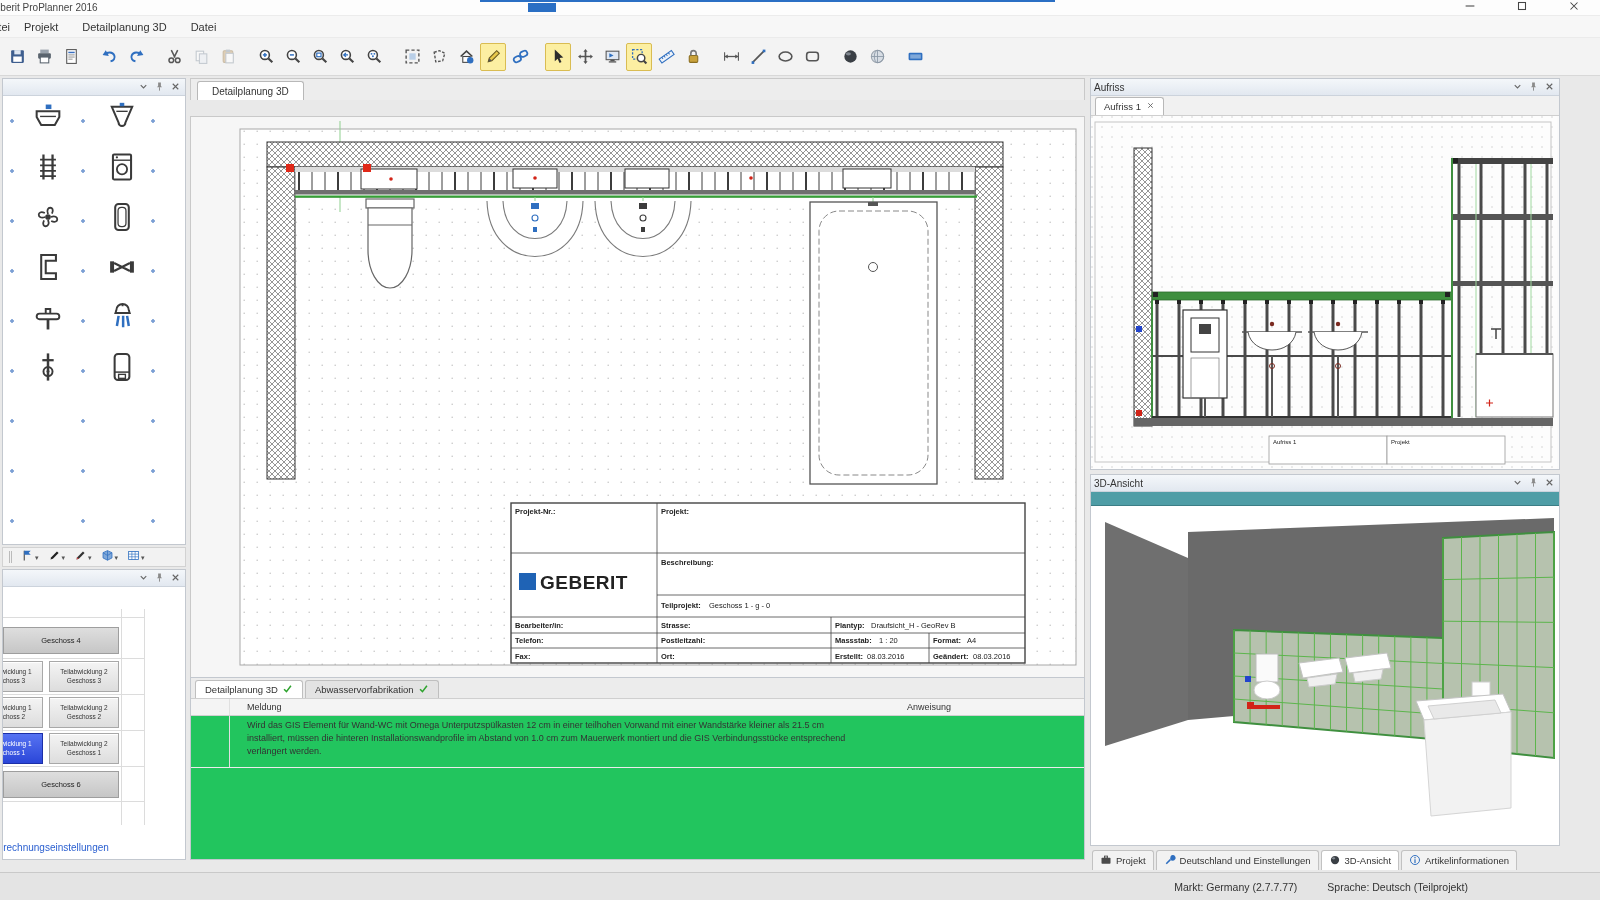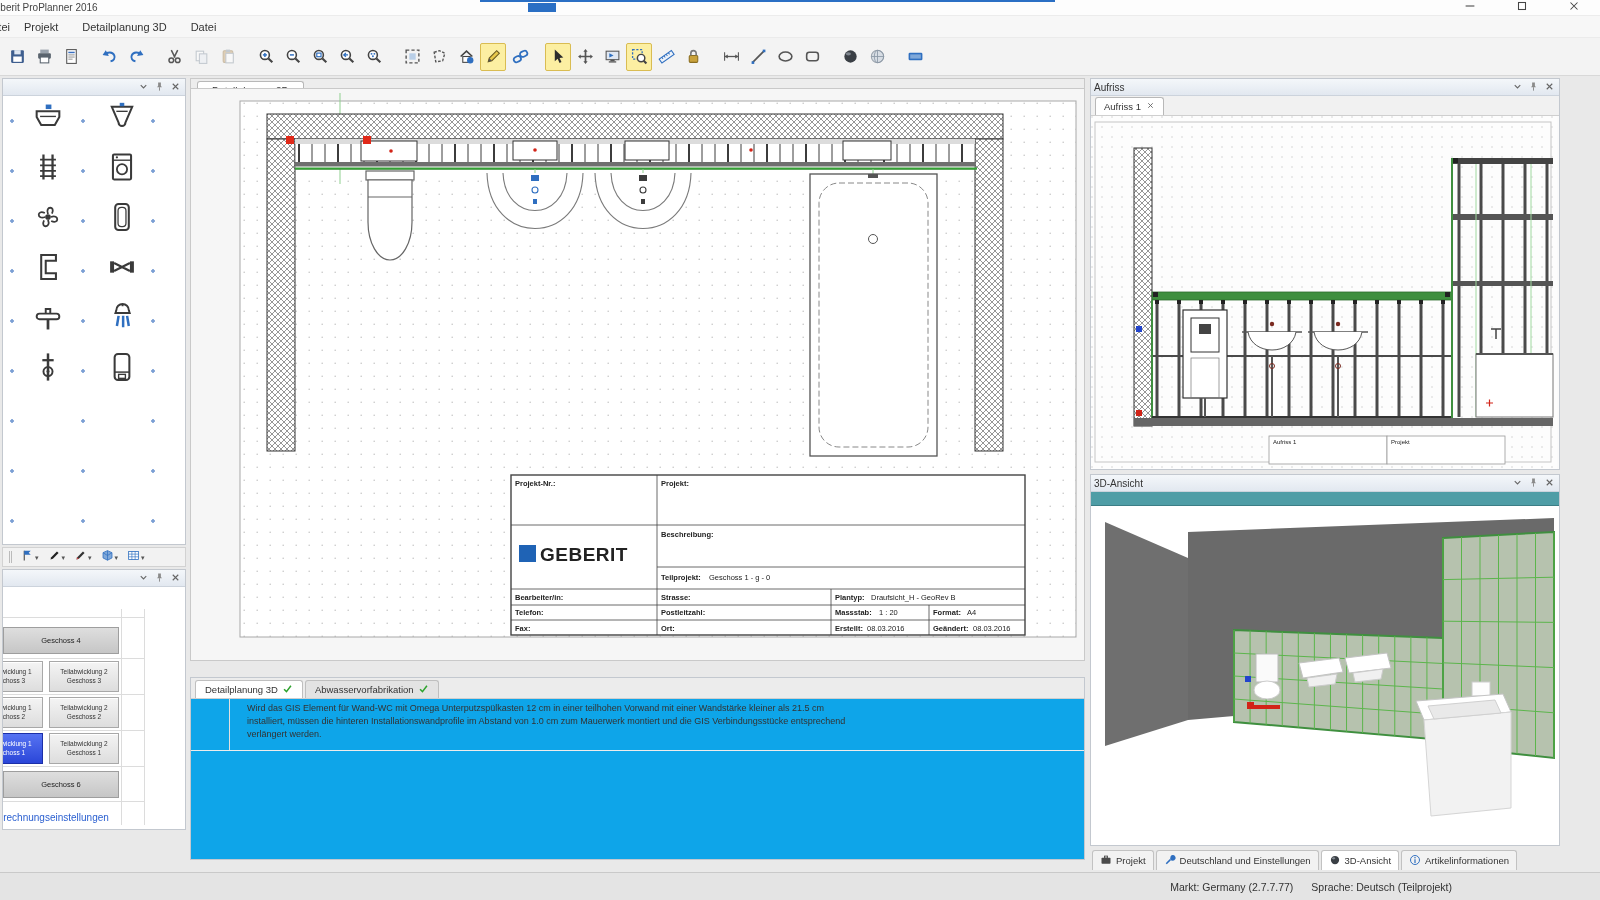--- a/index.html
+++ b/index.html
@@ -20,21 +20,21 @@
   .menu-item.clip{width:12px;padding:3px 2px;overflow:hidden;direction:rtl}
 
   .toolbar{position:absolute;left:0;top:38px;width:1600px;height:38px;background:#f3f3f3;border-bottom:1px solid #d8d8d8;display:flex;align-items:center;padding-left:4px}
   .tbtn{width:26px;height:28px;border:1px solid transparent;border-radius:2px;background:transparent;display:flex;align-items:center;justify-content:center;margin-right:1px;flex:none}
   .tbtn.gap{margin-left:11px}
   .tbtn.active{background:#fbedA0;background:#fcefa2;border-color:#d9bc52}
   .tbtn.disabled{opacity:.45}
   .tbtn svg{display:block}
 
   
-  .panel{position:absolute;background:#0ea5e9;border:1px solid #c3c8cf}
+  .panel{position:absolute;background:#22c55e;border:1px solid #c3c8cf}
   .phead{height:17px;background:linear-gradient(#f4f7fa,#e2e8f0);border-bottom:1px solid #ccd3dc;display:flex;align-items:center;font-size:10px;color:#333;padding:0 3px}
   .phead .ptitle{flex:1;white-space:nowrap;overflow:hidden}
   .pbtns{display:flex;gap:2px}
   .pbtn{width:14px;height:13px;display:flex;align-items:center;justify-content:center}
 
   
   .palette-body{position:relative;height:calc(100% - 17px);background:#fff;
     background-image:
       radial-gradient(circle at 9px 25px,#7b9fd4 1.5px,transparent 2px),
       radial-gradient(circle at 80px 25px,#7b9fd4 1.5px,transparent 2px),
@@ -53,21 +53,21 @@
   .struct-body{position:relative;height:calc(100% - 17px);background:#fff;overflow:hidden}
   .gline{position:absolute;background:#dcdcdc}
   .sbar{position:absolute;left:0;width:116px;height:27px;background:linear-gradient(#dedede,#c6c6c6);border:1px solid #9e9e9e;display:flex;align-items:center;justify-content:center;font-size:7.5px;color:#222}
   .scell{position:absolute;width:70px;height:31px;background:linear-gradient(#f4f4f4,#dddddd);border:1px solid #a8a8a8;box-shadow:inset 0 1px 0 #fff;display:flex;flex-direction:column;align-items:center;justify-content:center;font-size:6.5px;line-height:1.3;color:#333;text-align:center;overflow:hidden}
   .scell.sel{background:linear-gradient(#5673f2,#2b46d8);border-color:#1c2fa8;color:#fff;box-shadow:none}
   .settings-link{position:absolute;left:-12px;bottom:6px;font-size:10px;color:#2a5fd0;white-space:nowrap}
 
   
   .doc-tabrow{position:absolute;left:190px;top:78px;width:895px;height:22px;background:#ededed;border:1px solid #c9c9c9;border-bottom:none;display:flex;align-items:flex-end;padding-left:6px}
   .doc-tab{height:19px;background:#fff;border:1px solid #b8b8b8;border-bottom:none;border-radius:3px 3px 0 0;font-size:10px;color:#333;display:flex;align-items:center;padding:0 14px}
-  .canvas-wrap{position:absolute;left:190px;top:88px;width:895px;height:573px;background:#ffffff;border:1px solid #c9c9c9;overflow:hidden}
+  .canvas-wrap{position:absolute;left:190px;top:116px;width:895px;height:573px;background:#ffffff;border:1px solid #c9c9c9;overflow:hidden}
 
   
   .msg-panel{left:190px;top:677px;width:895px;height:183px}
   .msg-tabs{height:21px;background:#ececec;border-bottom:1px solid #cfcfcf;display:flex;align-items:flex-end;padding-left:4px;gap:2px}
   .msg-tab{height:18px;display:flex;align-items:center;gap:4px;padding:0 9px;font-size:9.5px;color:#333;background:#e3e3e3;border:1px solid #bfbfbf;border-bottom:none;border-radius:3px 3px 0 0}
   .msg-tab.active{background:#fff}
   .msg-colhead{height:17px;background:#f4f4f4;border-bottom:1px solid #d0d0d0;position:relative;font-size:9px;color:#333}
   .msg-colhead .c1{position:absolute;left:56px;top:3px}
   .msg-colhead .c2{position:absolute;left:716px;top:3px}
   .msg-gutter-line{position:absolute;left:38px;top:0;bottom:0;width:1px;background:#e0e0e0}
@@ -80,21 +80,21 @@
   .auf-canvas{position:relative;height:calc(100% - 37px);background:#fbfbfb;overflow:hidden}
   .teal-strip{height:14px;background:#4f9da6;border-bottom:1px solid #3c7e86}
   .v3d-canvas{position:relative;height:calc(100% - 31px);background:#fff;overflow:hidden}
 
   .rtabs{position:absolute;left:1090px;top:846px;width:470px;height:24px;background:#e9e9e9;display:flex;align-items:flex-end;gap:2px;padding:0 2px}
   .rtab{height:20px;display:flex;align-items:center;gap:4px;padding:0 7px;font-size:9.5px;color:#333;background:#f2f2f2;border:1px solid #c2c2c2;border-bottom:none;border-radius:3px 3px 0 0;white-space:nowrap}
   .rtab.active{background:#fff}
 
   
   .statusbar{position:absolute;left:0;top:872px;width:1600px;height:28px;background:#e4e4e4;border-top:1px solid #c9c9c9;font-size:10.5px;color:#333;display:flex;align-items:center}
-  .status-seg{position:absolute;right:148px;display:flex;gap:18px;white-space:nowrap}
+  .status-seg{position:absolute;right:132px;display:flex;gap:30px;white-space:nowrap}
 
   svg{font-family:"Liberation Sans",sans-serif}
   svg text{fill:#222}
 </style>
 </head>
 <body>
 
 <div class="screen">
 
   <div class="titlebar">
@@ -592,21 +592,21 @@
         <span class="mbtn">
           <span><svg viewBox="0 0 16 16" width="13" height="13">
               <rect x="2" y="3" width="12" height="10" fill="#fff" stroke="#2f6fc0"></rect>
               <path d="M2 6.3 h12 M2 9.6 h12 M6 3 v10 M10 3 v10" stroke="#2f6fc0" stroke-width="0.8" fill="none"></path>
             </svg></span>
           <span class="chev">▾</span>
         </span>
       </span>
   </div>
 
-  <div class="panel" style="left:2px;top:569px;width:184px;height:261px">
+  <div class="panel" style="left:2px;top:569px;width:184px;height:291px">
     <div class="phead">
       <span class="ptitle"></span>
       <span class="pbtns">
         <span class="pbtn">
             <span><svg viewBox="0 0 16 16" width="11" height="11">
                 <path d="M4 6 l4 4 4 -4" fill="none" stroke="#666" stroke-width="1.6"></path>
               </svg></span>
           </span>
         <span class="pbtn">
             <span><svg viewBox="0 0 16 16" width="11" height="11">
@@ -857,20 +857,25 @@
             </svg></span>
         </div>
 
         <div class="msg-tab">
           <span>Abwasservorfabrikation</span>
           <span><svg viewBox="0 0 16 16" width="11" height="11">
               <path d="M3 9 L6.5 12.5 L13 4" fill="none" stroke="#2da32d" stroke-width="2.2"></path>
             </svg></span>
         </div>
       </div>
+    <div class="msg-colhead">
+      <span class="c1">Meldung</span>
+      <span class="c2">Anweisung</span>
+      <span class="msg-gutter-line"></span>
+    </div>
     <div class="msg-row" style="height:52px">
       <span class="msg-gutter-line"></span>
       <span class="mtext">Wird das GIS Element für Wand-WC mit Omega Unterputzspülkasten 12 cm in einer teilhohen Vorwand mit einer Wandstärke kleiner als 21.5 cm installiert, müssen die hinteren Installationswandprofile im Abstand von 1.0 cm zum Mauerwerk montiert und die GIS Verbindungsstücke entsprechend verlängert werden.</span>
     </div>
   </div>
 
   <div class="panel" style="left:1090px;top:78px;width:470px;height:392px">
     <div class="phead">
       <span class="ptitle">Aufriss</span>
       <span class="pbtns">

